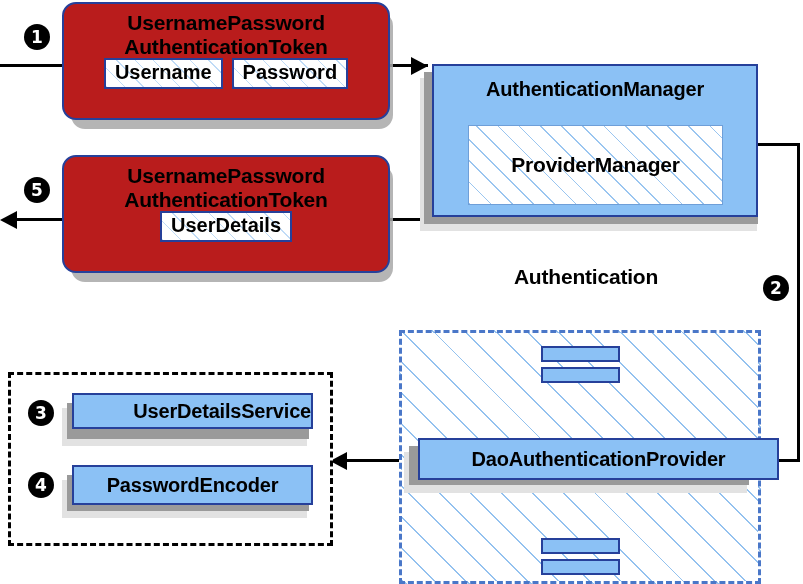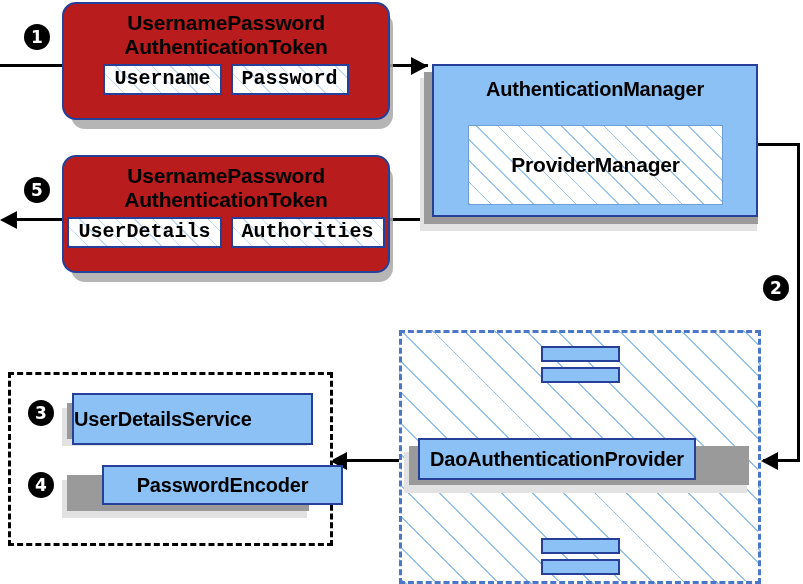--- a/index.html
+++ b/index.html
@@ -55,22 +55,20 @@
     font-size: 21px;
     color: #000;
     line-height: 1.12;
     padding-top: 7px;
     letter-spacing: -0.2px;
   }
   .token-fields {
     display: flex;
     justify-content: center;
     gap: 9px;
-    margin-top: 6px;
-    font-family: Liberation Mono, monospace;
   }
   .field {
     background:
       repeating-linear-gradient(45deg,
         rgba(140,190,240,.55) 0px, rgba(140,190,240,.55) 1px,
         rgba(255,255,255,0) 1px, rgba(255,255,255,0) 13px),
       #ffffff;
     border: 2px solid #26409a;
     font-weight: bold;
     font-size: 20px;
@@ -196,33 +194,34 @@
 
   <div class="line-v" style="left:573px; top:393px; height:47px;"></div>
   <div class="arrow arrow-u" style="left:565px; top:391px;"></div>
   <div class="arrow arrow-d" style="left:565px; top:427px;"></div>
 
   <div class="line-v" style="left:573px; top:486px; height:47px;"></div>
   <div class="arrow arrow-u" style="left:565px; top:484px;"></div>
   <div class="arrow arrow-d" style="left:565px; top:520px;"></div>
 
   <div class="section-title" style="left:470px; top:265px; width:232px;">
+    <div>Authentication</div>
   </div>
 
   <div class="providers-box" style="left:399px; top:330px; width:362px; height:254px;"></div>
 
   <div class="mini-bar" style="left:541px; top:346px; width:79px; height:16px;"></div>
   <div class="mini-bar" style="left:541px; top:367px; width:79px; height:16px;"></div>
 
   <div class="mini-bar" style="left:541px; top:538px; width:79px; height:16px;"></div>
   <div class="mini-bar" style="left:541px; top:559px; width:79px; height:16px;"></div>
 
   <div class="sq-shadow-light" style="left:404px; top:452px; width:343px; height:41px;"></div>
   <div class="sq-shadow-dark" style="left:409px; top:446px; width:340px; height:39px;"></div>
-  <div class="sq" style="left:418px; top:438px; width:278px; height:42px; display:flex; align-items:center; justify-content:center;">
+  <div class="sq" style="left:418px; top:438px; width:361px; height:42px; display:flex; align-items:center; justify-content:center;">
     <span class="sq-title">DaoAuthenticationProvider</span>
   </div>
 
   <div class="sq-shadow-light" style="left:420px; top:78px; width:337px; height:153px;"></div>
   <div class="sq-shadow-dark" style="left:424px; top:72px; width:334px; height:152px;"></div>
   <div class="sq" style="left:432px; top:64px; width:326px; height:153px; padding-top:12px;">
     <div class="sq-title">AuthenticationManager</div>
   </div>
   <div class="hatch-panel" style="left:468px; top:125px; width:255px; height:80px;">
     <span>ProviderManager</span>
@@ -241,35 +240,34 @@
   </div>
 
   <div class="token-shadow" style="left:71px; top:165px; width:322px; height:117px;"></div>
   <div class="token" style="left:62px; top:155px; width:328px; height:118px;">
     <div class="token-title">
       <div>UsernamePassword</div>
       <div>AuthenticationToken</div>
     </div>
     <div class="token-fields">
       <span class="field">UserDetails</span>
-      <span class="field">Authorities</span>
     </div>
   </div>
 
   <div class="dashed-black" style="left:8px; top:372px; width:325px; height:174px;"></div>
 
   <div class="sq-shadow-light" style="left:62px; top:408px; width:245px; height:38px;"></div>
   <div class="sq-shadow-dark" style="left:67px; top:403px; width:242px; height:36px;"></div>
-  <div class="sq" style="left:72px; top:393px; width:241px; height:52px; display:flex; align-items:center; justify-content:flex-start;">
+  <div class="sq" style="left:72px; top:393px; width:241px; height:36px; display:flex; align-items:center; justify-content:flex-end;padding-left:12px;">
     <span class="sq-title">UserDetailsService</span>
   </div>
 
   <div class="sq-shadow-light" style="left:62px; top:480px; width:245px; height:38px;"></div>
   <div class="sq-shadow-dark" style="left:67px; top:475px; width:242px; height:36px;"></div>
-  <div class="sq" style="left:72px; top:465px; width:241px; height:40px; display:flex; align-items:center; justify-content:center;margin-left:30px;">
+  <div class="sq" style="left:72px; top:465px; width:241px; height:40px; display:flex; align-items:center; justify-content:center;">
     <span class="sq-title">PasswordEncoder</span>
   </div>
 
   <div class="badge" style="left:24px; top:24px;">1</div>
   <div class="badge" style="left:24px; top:177px;">5</div>
   <div class="badge" style="left:763px; top:275px;">2</div>
   <div class="badge" style="left:28px; top:400px;">3</div>
   <div class="badge" style="left:28px; top:472px;">4</div>
 
 </div>

